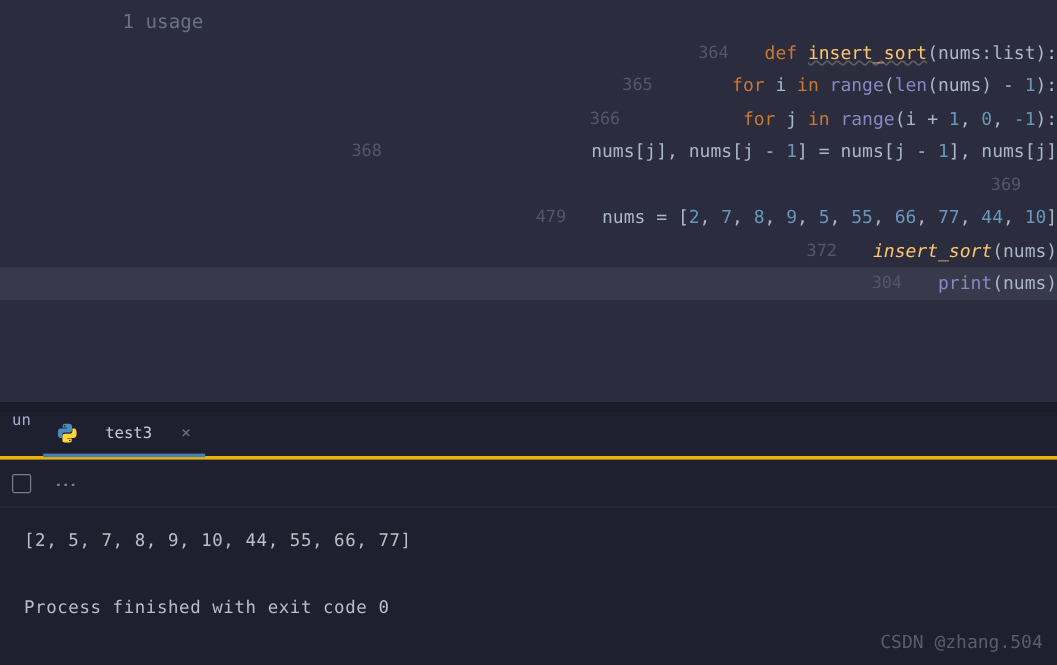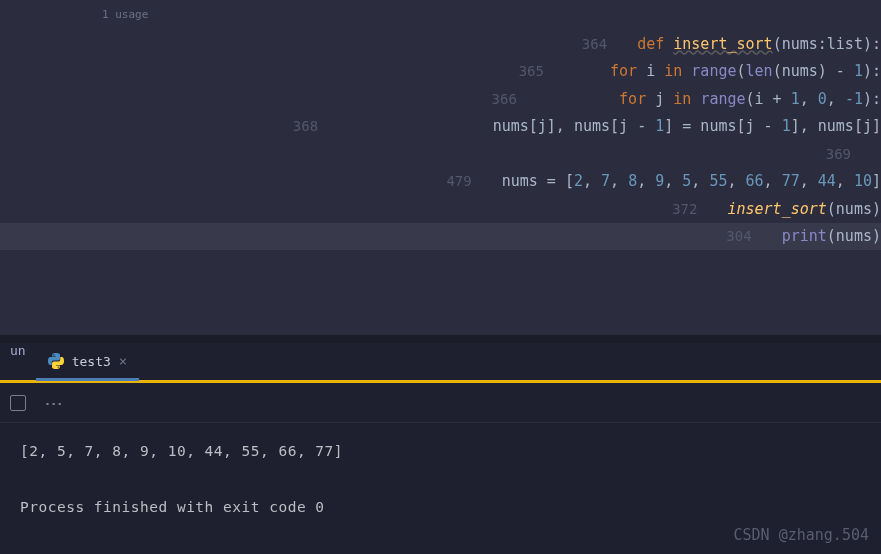--- a/index.html
+++ b/index.html
@@ -21,21 +21,21 @@
       background: #2b2d3e;
       height: 335px;
       position: relative;
       overflow: hidden;
     }
     .usage-hint {
       position: absolute;
       left: 102px;
       top: 8px;
       color: #6c7086;
-      font-size: 11px;
+      font-size: 16px;
     }
     .code-container {
       padding-top: 30px;
     }
     .code-line {
       display: flex;
       height: 27.5px;
       align-items: center;
       justify-content: flex-end;
     }
@@ -83,21 +83,21 @@
     .run-label {
       color: #a6accd;
       padding: 0 10px;
       font-size: 13px;
     }
     .tab {
       display: flex;
       align-items: center;
       padding: 0 12px;
       height: 100%;
-      gap: 8px;
+      gap: 24px;
       border-bottom: 3px solid #4a7fb5;
       position: relative;
       top: 1px;
     }
     .python-icon {
       width: 16px;
       height: 16px;
     }
     .tab-name {
       color: #c9ccd9;

